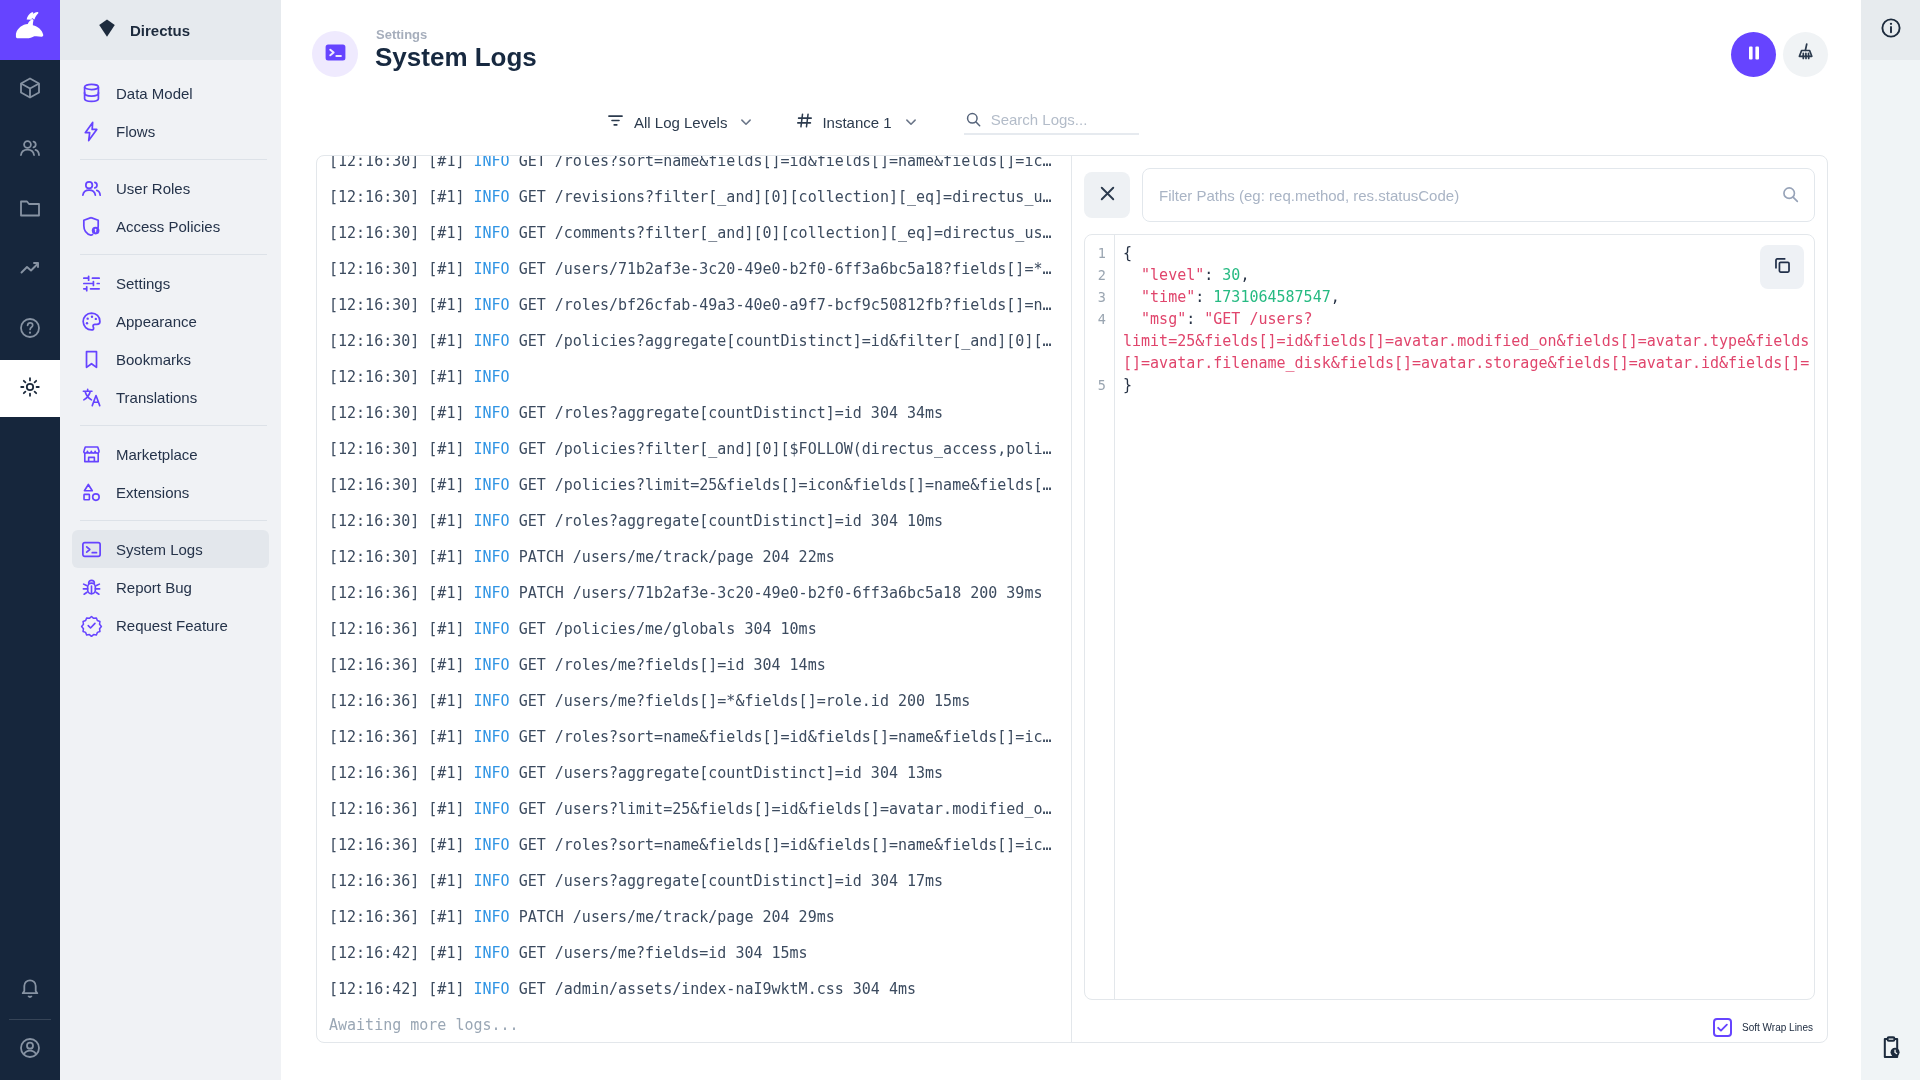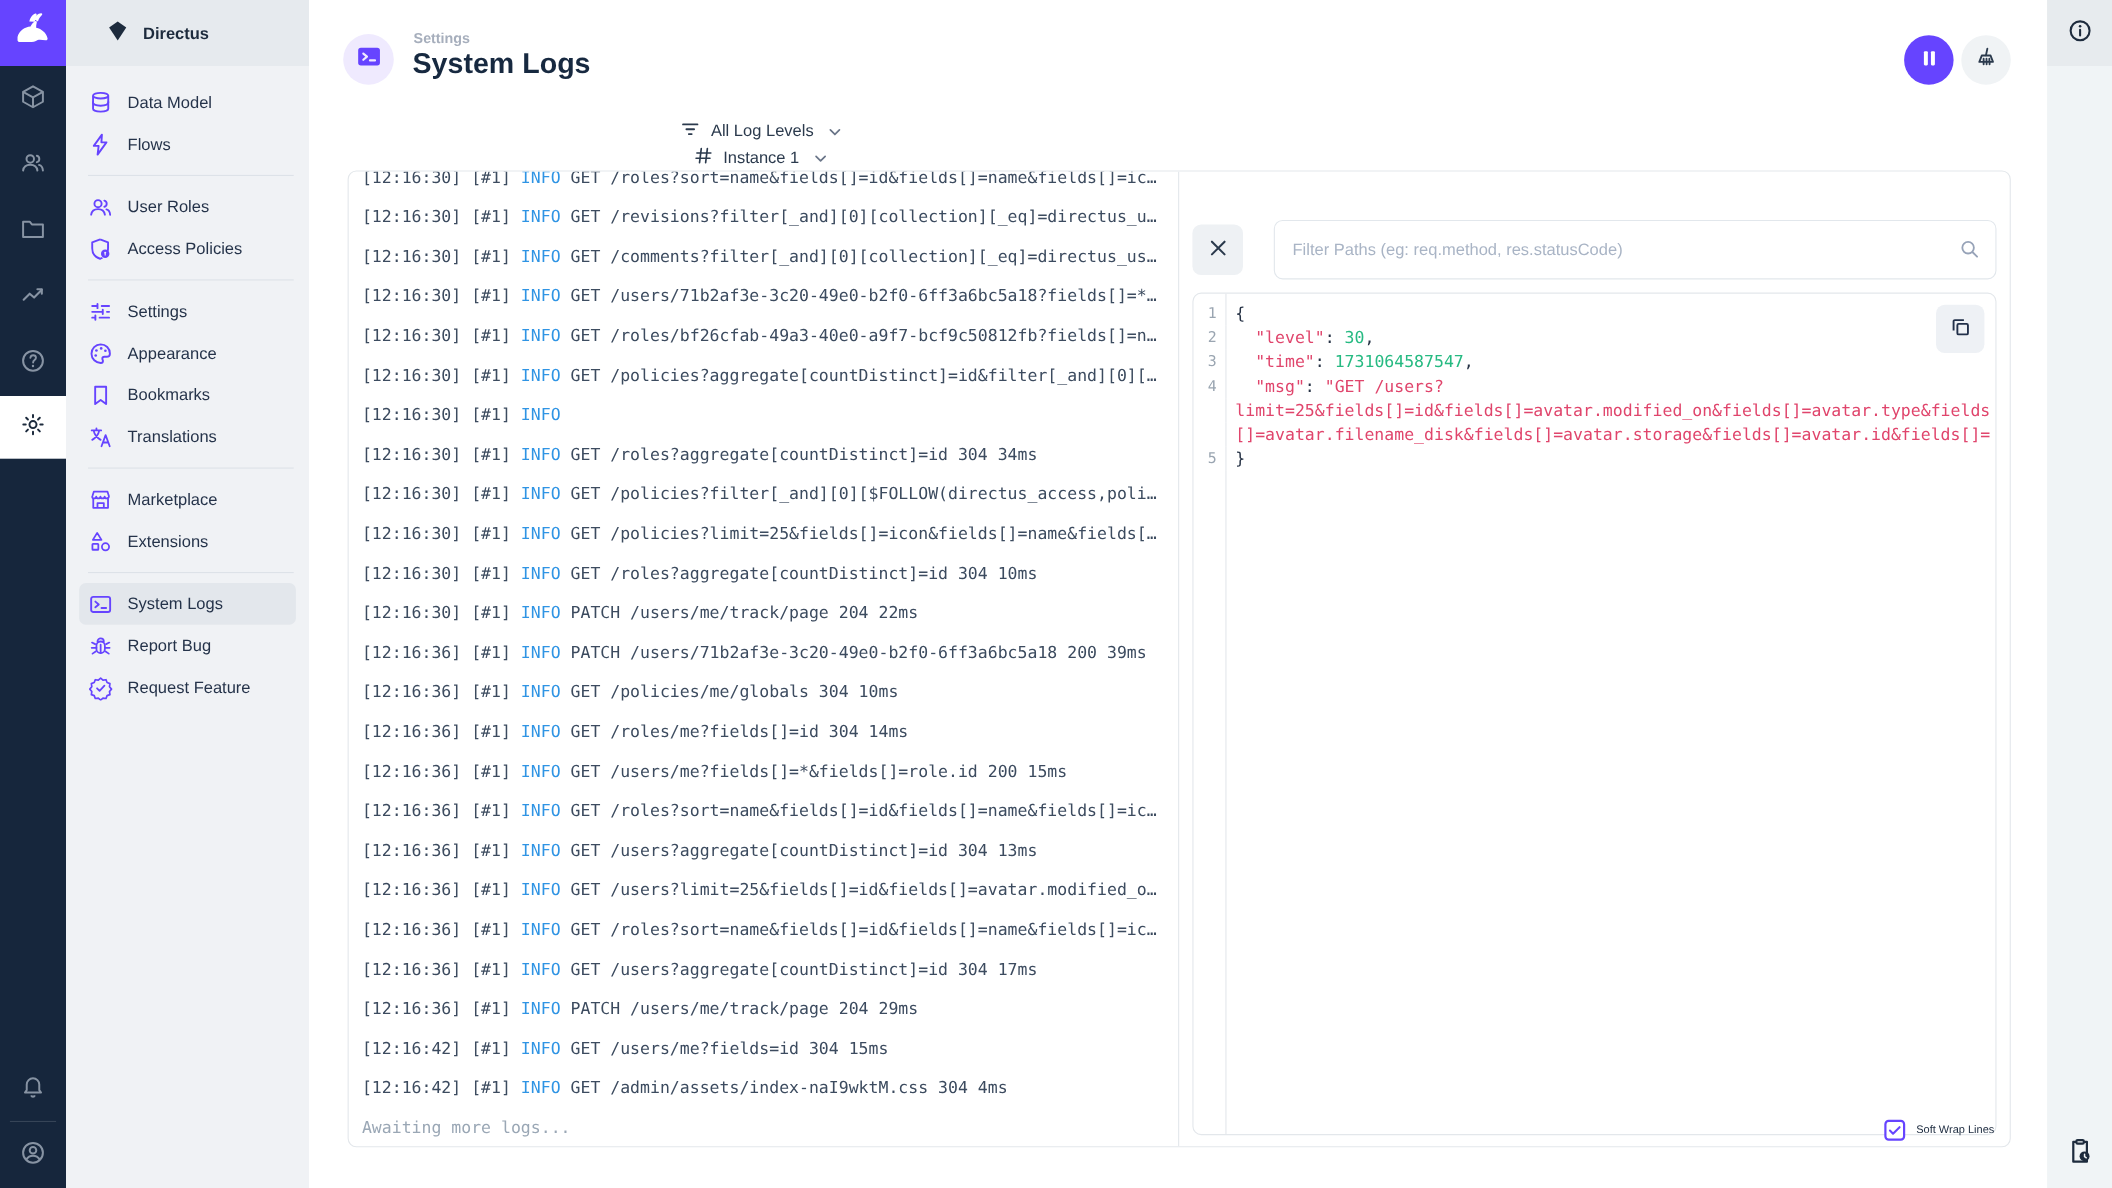--- a/index.html
+++ b/index.html
@@ -30,21 +30,21 @@
   .main { position:absolute; left:281px; top:0; right:59px; bottom:0; background:#fff; }
   .head-badge { position:absolute; left:31px; top:31px; width:46px; height:46px; border-radius:50%;
                 background:#efeafe; color:#6644ff; display:flex; align-items:center; justify-content:center; }
   .head-crumb { position:absolute; left:95px; top:27px; font-size:13px; font-weight:600; color:#a6aebc; cursor:pointer; }
   .head-title { position:absolute; left:94px; top:42px; font-size:26px; font-weight:700; color:#172940; }
   .head-actions { position:absolute; top:32px; right:33px; display:flex; gap:7px; }
   .circle-btn { width:45px; height:45px; border-radius:50%; border:none; display:flex; align-items:center; justify-content:center; cursor:pointer; }
   .circle-btn.primary { background:#6644ff; color:#fff; }
   .circle-btn.ghost { background:#f0f3f5; color:#2b3a4d; }
 
-  .filter-row { position:absolute; left:324px; top:107px; height:30px; display:flex; align-items:center;flex-direction:column; }
+  .filter-row { position:absolute; left:324px; top:107px; height:30px; display:flex; align-items:center; }
   .filter-chip { display:flex; align-items:center; gap:8px; color:#2b3a4d; font-size:15px; font-weight:500; cursor:pointer; }
   .filter-chip .chev { color:#6b7689; display:flex; margin-left:2px; }
   .gap1 { width:40px; } .gap2 { width:44px; }
   .search-wrap { display:flex; align-items:center; gap:8px; border-bottom:2px solid #e6eaef; padding-bottom:4px; }
   .search-wrap .s-ico { color:#55637a; display:flex; }
   .search-input { border:none; outline:none; background:transparent; font-size:15px; width:148px; color:#2b3a4d; }
   .search-input::placeholder { color:#b3bcc9; }
 
   
   .panel { position:absolute; left:35px; top:155px; width:1512px; height:888px;
@@ -52,21 +52,21 @@
   .loglist { flex:0 0 755px; border-right:1px solid #e3e7eb; padding-left:12px; overflow:hidden; }
   .log-row { height:36px; display:flex; align-items:center; white-space:pre; overflow:hidden;
              font-family:"DejaVu Sans Mono", monospace; font-size:15px; color:#3c4b5f; cursor:pointer; }
   .log-row:first-child { margin-top:-13px; }
   .log-level { color:#2f94e4; }
   .log-awaiting { height:36px; display:flex; align-items:center; font-family:"DejaVu Sans Mono", monospace;
                   font-size:15px; color:#9aa7b5; }
 
   
   .detail { flex:1; position:relative; padding:12px; }
-  .detail-top { display:flex; gap:28px;margin-top:32px; }
+  .detail-top { display:flex; gap:12px; }
   .close-btn { width:46px; height:46px; margin-top:4px; border:none; border-radius:8px; background:#eef1f4;
                color:#2b3a4d; display:flex; align-items:center; justify-content:center; cursor:pointer; }
   .path-filter { position:relative; flex:1; height:54px; }
   .path-filter input { width:100%; height:100%; border:1px solid #e2e7ec; border-radius:8px; padding:0 44px 0 16px;
                        font-size:15px; color:#2b3a4d; outline:none; }
   .path-filter input::placeholder { color:#a9b4c5; }
   .path-filter .pf-ico { position:absolute; right:14px; top:16px; color:#97a3b8; }
 
   .codebox { position:relative; margin-top:12px; height:766px; border:1px solid #e3e7eb; border-radius:8px; overflow:hidden; }
   .codelines { display:flex; flex-direction:column; height:100%; }

